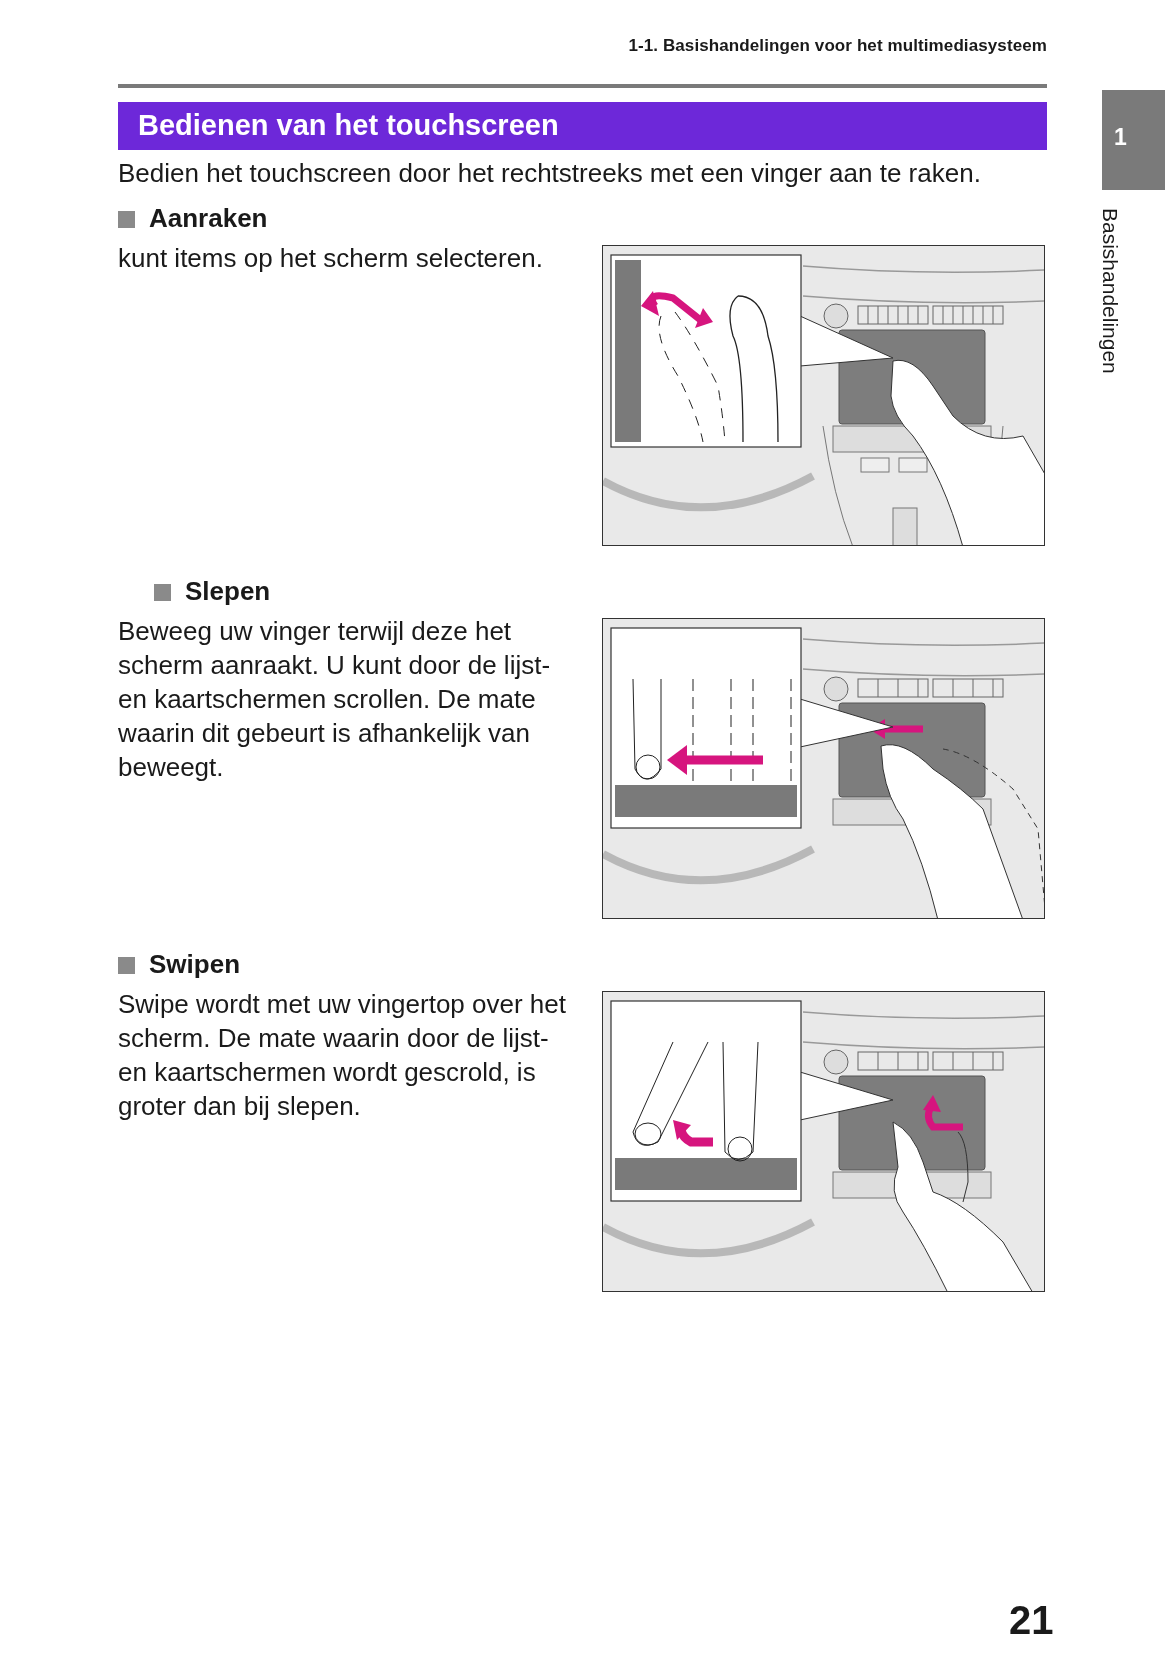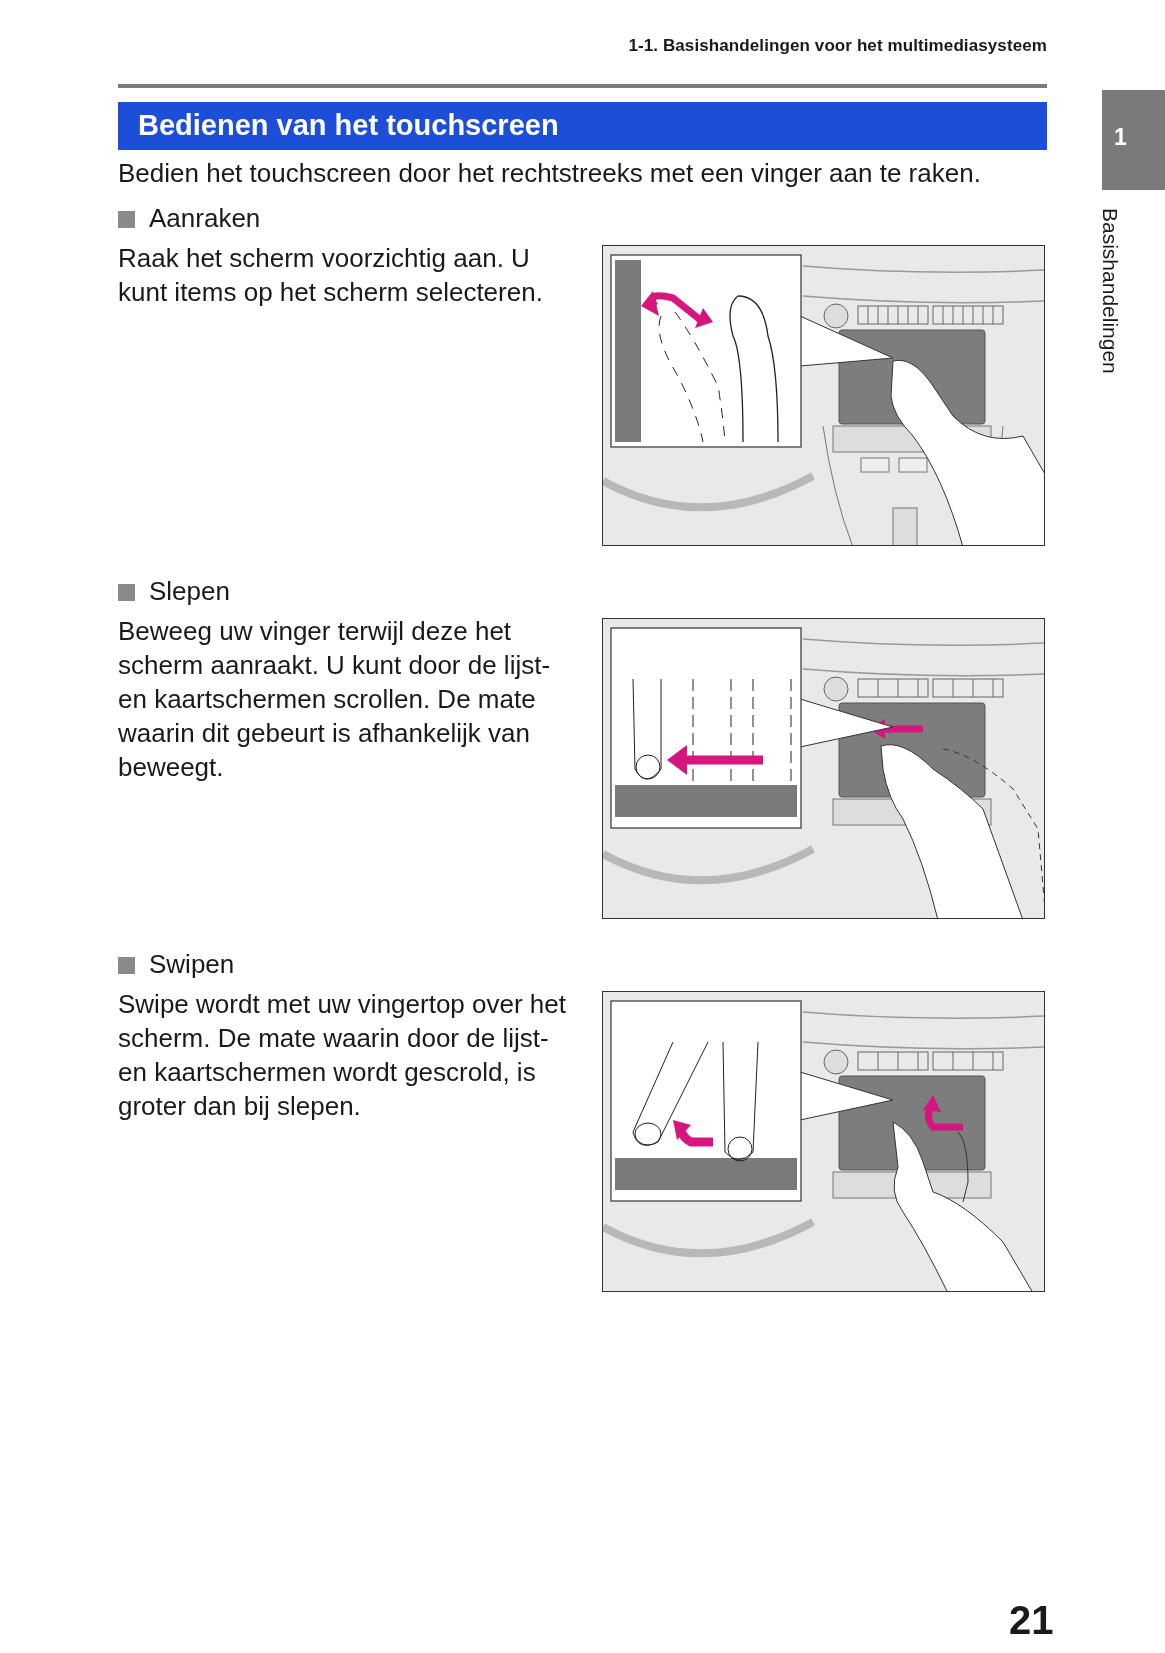--- a/index.html
+++ b/index.html
@@ -1,28 +1,28 @@
 <!DOCTYPE html>
 <html><head>
 <meta charset="utf-8">
 <style>
   html, body { margin:0; padding:0; background:#ffffff; }
   body { width:1165px; height:1653px; position:relative; overflow:hidden;
          font-family:"Liberation Sans", sans-serif; color:#1a1a1a; }
   .abs { position:absolute; }
   .running-head { right:118px; top:36px; font-size:17px; font-weight:bold; letter-spacing:0.1px; white-space:nowrap; }
   .head-rule { left:118px; top:84px; width:929px; height:4px; background:#7a7a7a; }
-  .section-bar { left:118px; top:102px; width:929px; height:48px; background:#1d4ed8; }
+  .section-bar { left:118px; top:102px; width:929px; height:48px; background:#6d28d9; }
   .section-title { position:absolute; left:20px; top:7px; font-size:29px; font-weight:bold; color:#ffffff; white-space:nowrap; }
   .intro { left:118px; top:158px; font-size:26px; white-space:nowrap; }
   .side-tab { left:1102px; top:90px; width:63px; height:100px; background:#7a7a7a; }
   .side-tab-num { position:absolute; left:12px; top:34px; font-size:23px; font-weight:bold; color:#ffffff; }
   .side-label { left:1098px; top:208px; width:34px; height:190px; }
   .side-label span { display:block; writing-mode:vertical-rl; font-size:21px; color:#1a1a1a; white-space:nowrap; }
-  .sub-head { left:118px; font-size:26px; font-weight:normal; white-space:nowrap; display:flex; align-items:center; }
+  .sub-head { left:118px; font-size:26px; font-weight:bold; white-space:nowrap; display:flex; align-items:center; }
   .sub-head .sq { width:17px; height:17px; background:#8a8a8a; margin-right:14px; margin-top:2px; }
   .para { left:118px; font-size:26px; line-height:34px; }
   .para div { white-space:nowrap; }
   .figure { left:602px; width:443px; height:301px; border:1.5px solid #333; box-sizing:border-box; background:#e9e9e9; overflow:hidden; }
   .figure svg { display:block; }
   .page-num { left:1009px; top:1598px; font-size:40px; font-weight:bold; }
 </style>
 </head>
 <body>
 
@@ -40,25 +40,24 @@
 </div>
 <div class="abs side-label">
   <span>Basishandelingen</span>
 </div>
 
 <div class="abs sub-head" style="top:203px;">
   <span class="sq"></span>
   <span>Aanraken</span>
 </div>
 <div class="abs para" style="top:241px;">
-  <div>Raak het scherm voorzichtig aan. U</div>
   <div>kunt items op het scherm selecteren.</div>
 </div>
 
-<div class="abs sub-head" style="top:576px;">
+<div class="abs sub-head" style="top:576px;margin-left:36px;">
   <span class="sq"></span>
   <span>Slepen</span>
 </div>
 <div class="abs para" style="top:614px;">
   <div>Beweeg uw vinger terwijl deze het</div>
   <div>scherm aanraakt. U kunt door de lijst-</div>
   <div>en kaartschermen scrollen. De mate</div>
   <div>waarin dit gebeurt is afhankelijk van</div>
   <div>beweegt.</div>
 </div>

